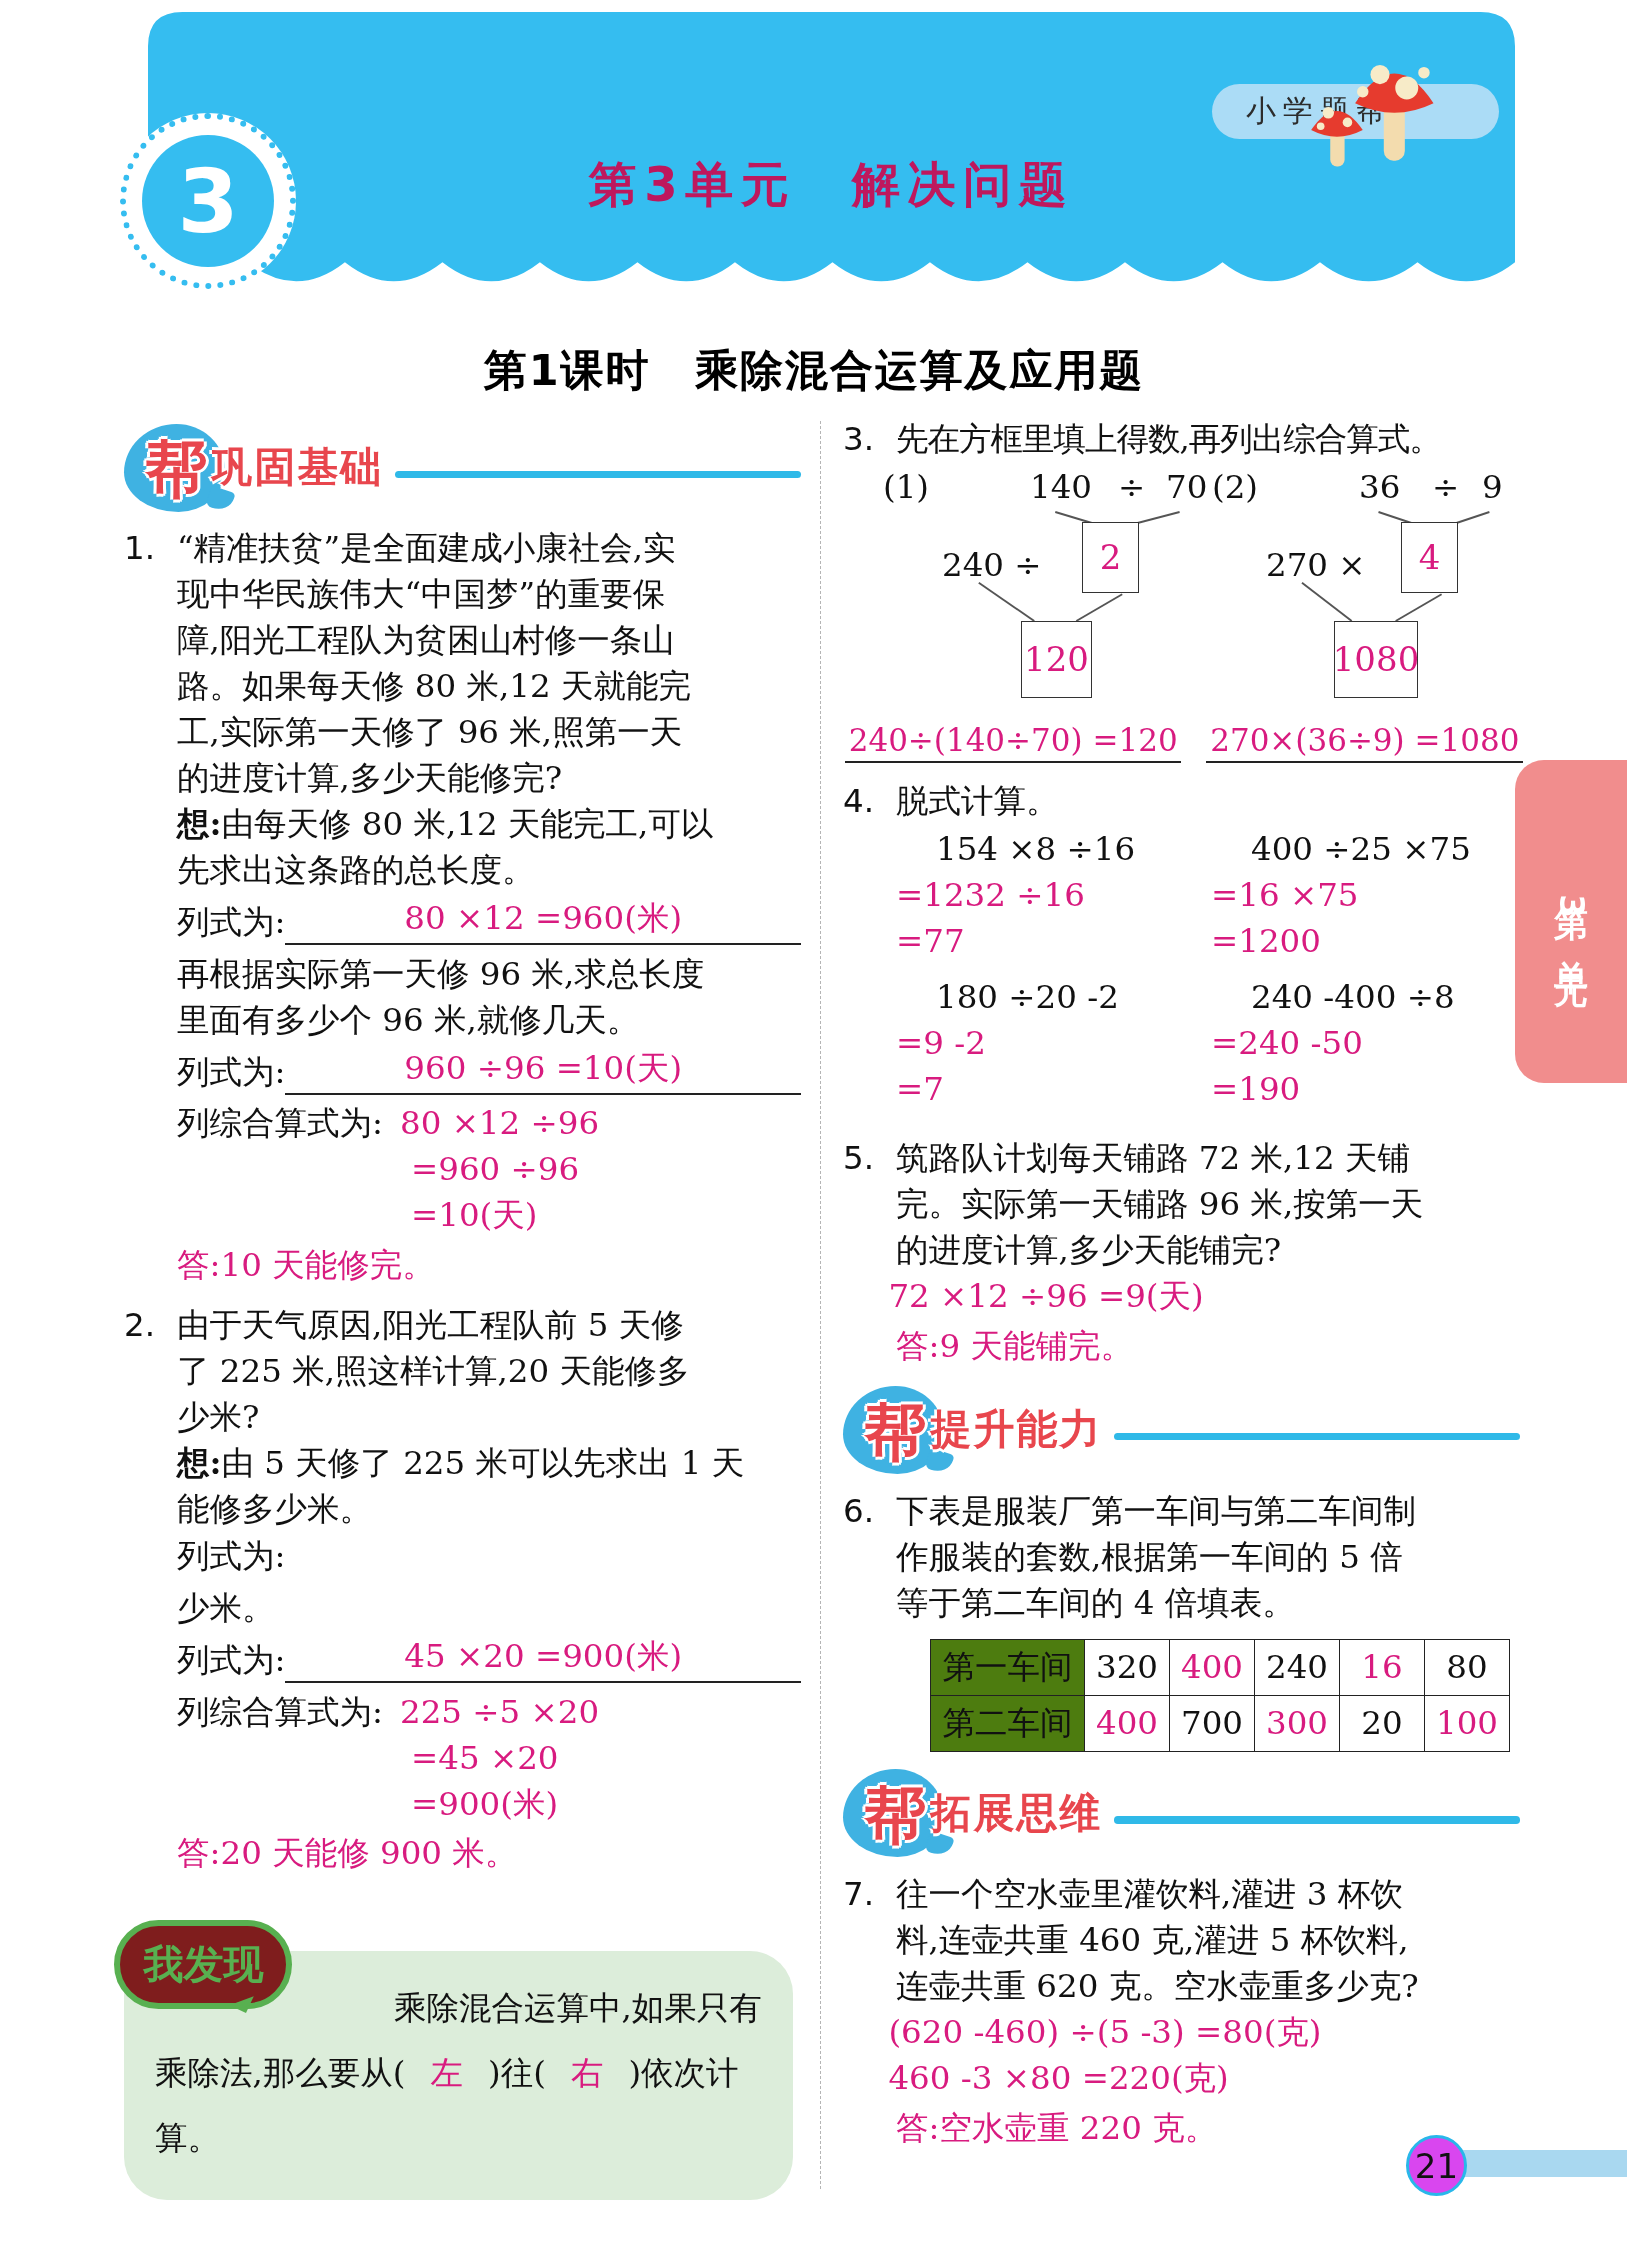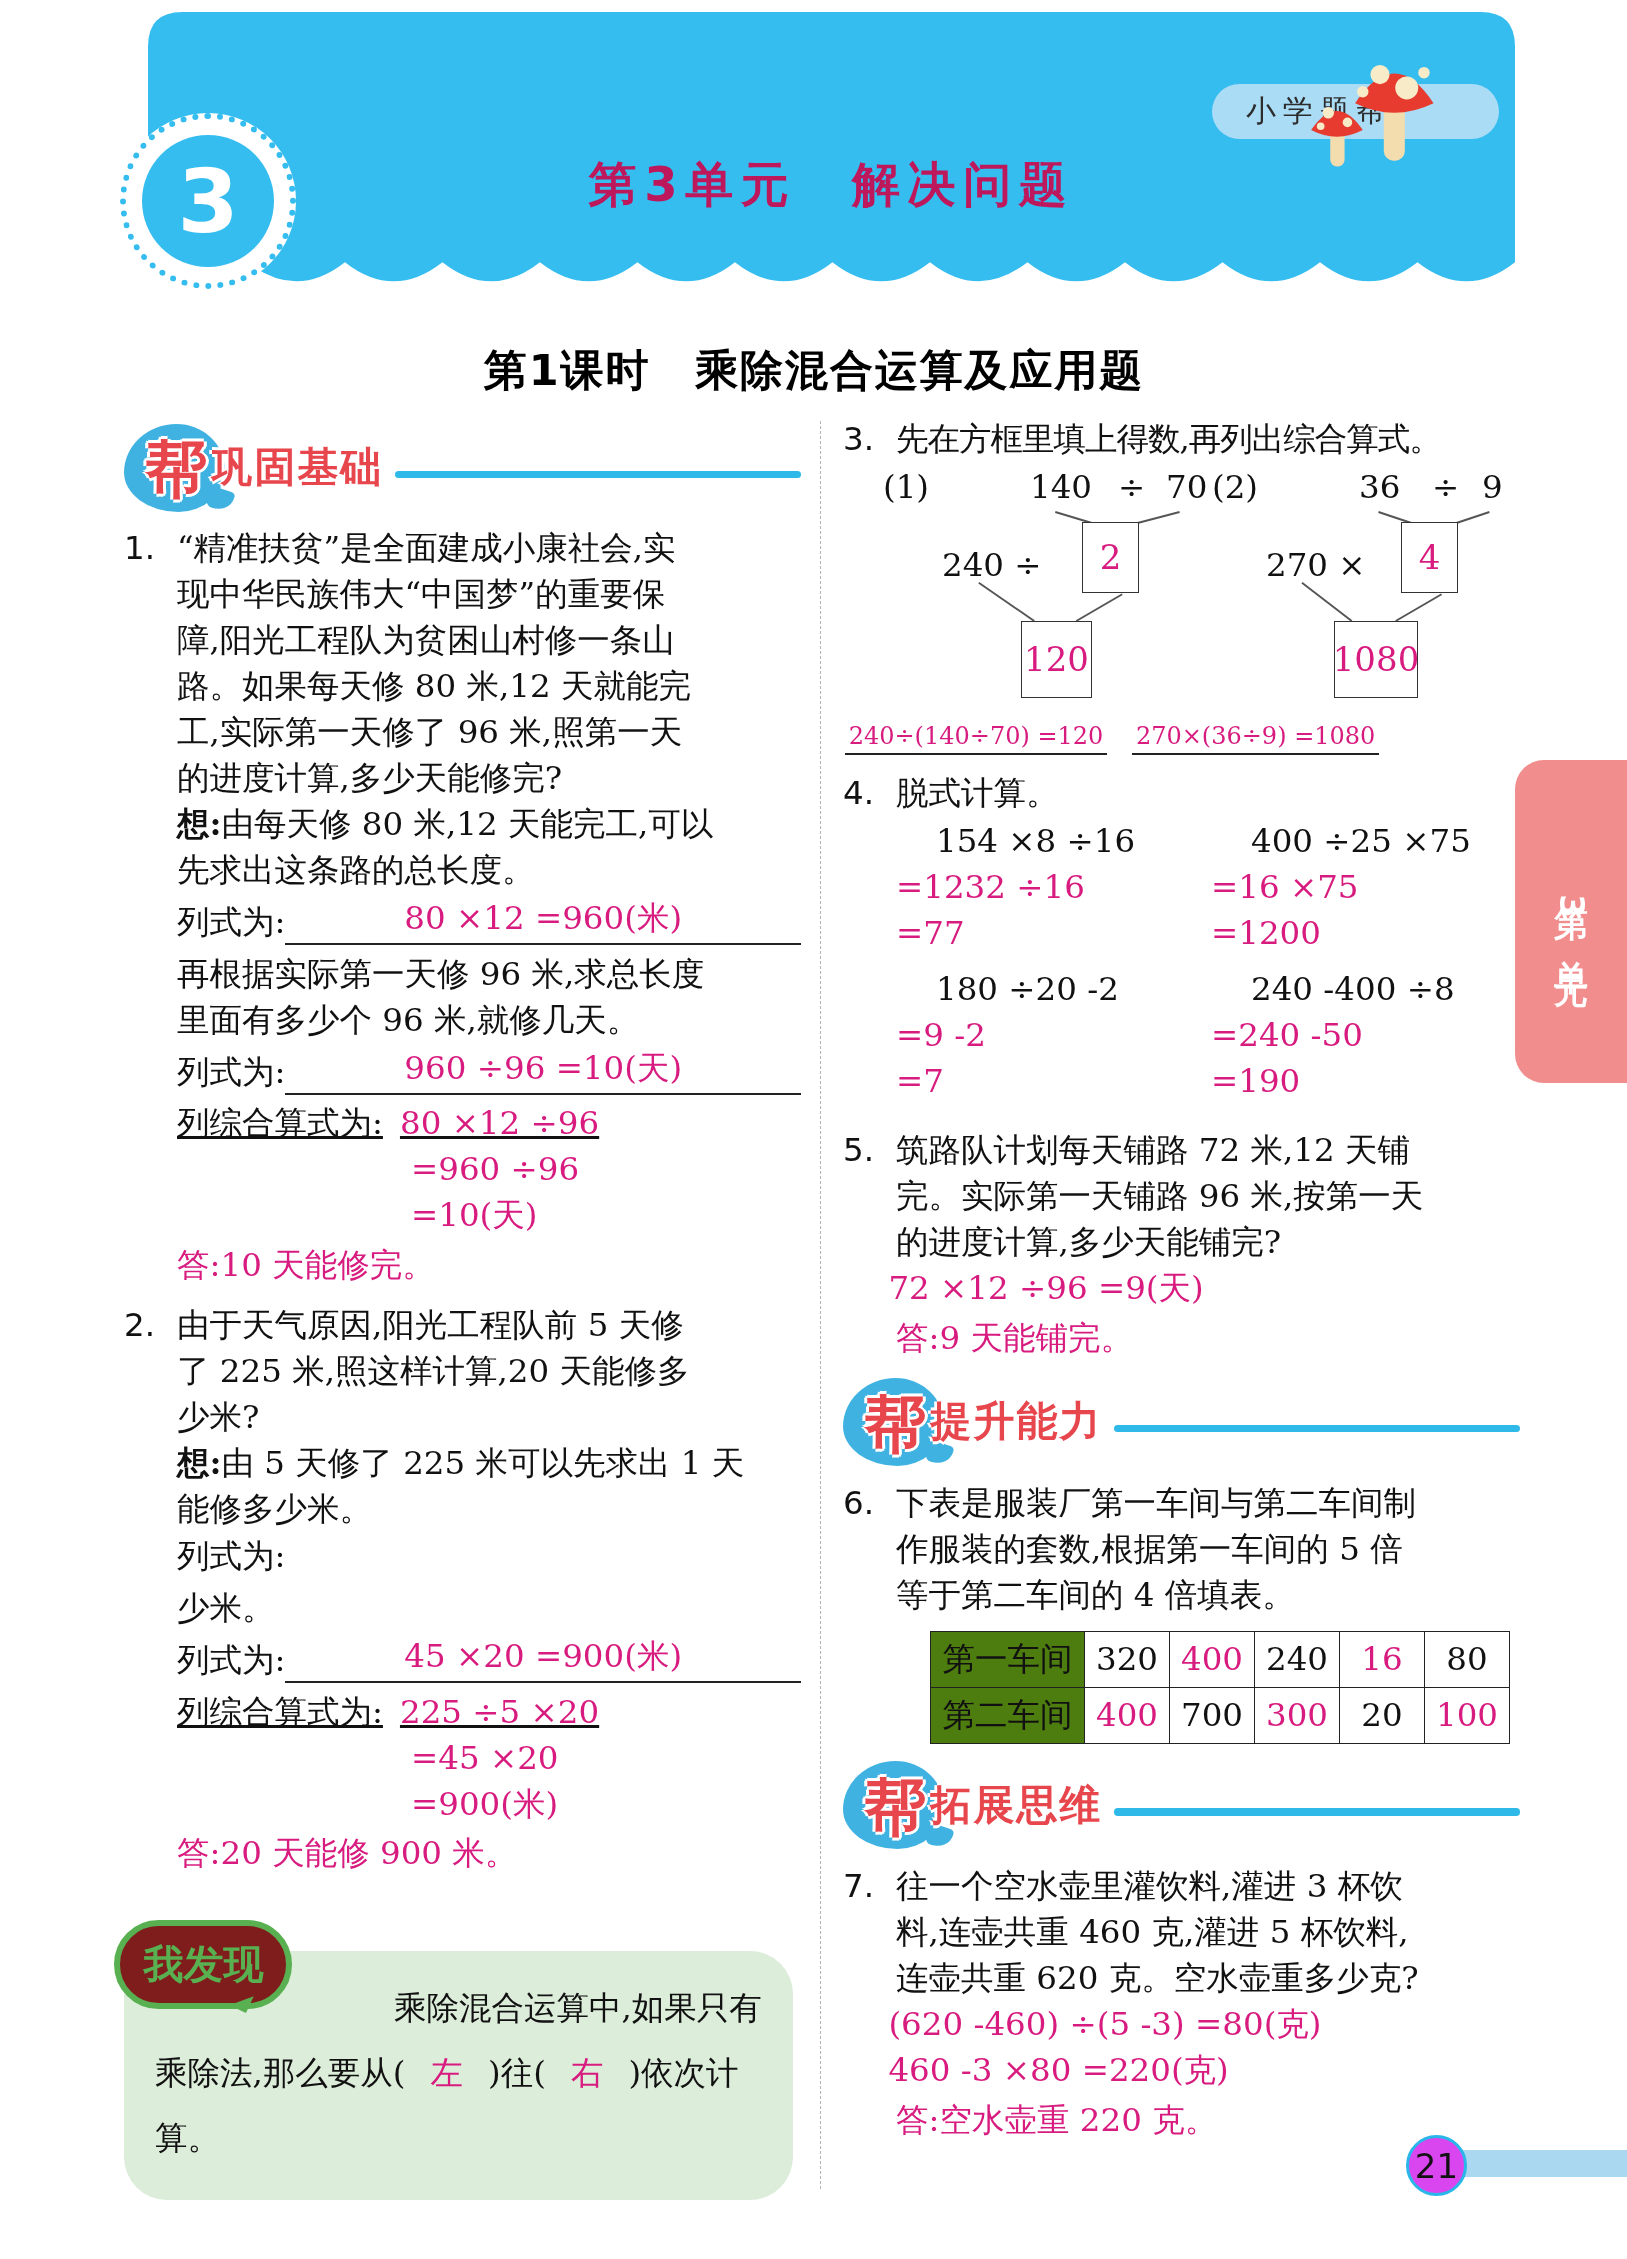--- a/index.html
+++ b/index.html
@@ -48,21 +48,21 @@
   
   .prob{position:relative;padding-left:53px;font-size:32.5px;line-height:46px;margin-bottom:13.4px;}
   .pnum{position:absolute;left:0;top:0;font-family:"DejaVu Sans",sans-serif;font-size:32.5px;}
   .tl{white-space:nowrap;}
   .think b{font-weight:bold;}
   .pink{color:#d81b7f;}
   .fill{display:flex;align-items:flex-end;margin:1.9px 0 5.7px 0;}
   .fill .lbl{white-space:nowrap;}
   .fill .ans{flex:1;text-align:center;color:#d81b7f;border-bottom:2.9px solid #222;
       padding-bottom:1.9px;white-space:nowrap;}
-  .comp-row{display:flex;text-decoration:underline;}
+  .comp-row{display:flex;}
   .comp-row .lbl{white-space:nowrap;}
   .comp-row .pink{margin-left:17px;}
   .comp-step{margin-left:234px;}
   .answer{margin-top:3.8px;}
 
   
   .discover{position:relative;margin-top:75px;width:669px;box-sizing:border-box;background:#dcedda;
       border-radius:43px;padding:25px 31px 29px 31px;font-size:32.5px;line-height:65px;}
   .discover .bubble{position:absolute;left:-9.6px;top:-31px;background:#7f1d1d;border:6.7px solid #58b050;
       border-radius:46px;padding:5.7px 23px;font-family:"DejaVu Sans",sans-serif;font-weight:bold;
@@ -71,21 +71,21 @@
       border:13.4px solid transparent;border-top-color:#58b050;transform:rotate(-20deg);}
   .discover p{margin:0;text-indent:239px;}
   .discover .blank{color:#d81b7f;padding:0 25px;}
 
   
   .diagram{position:relative;height:241px;margin-top:5.7px;font-size:32.5px;}
   .diagram .dtxt{position:absolute;white-space:nowrap;}
   .diagram .dbox{position:absolute;border:1.9px solid #333;background:#fff;display:flex;align-items:center;
       justify-content:center;color:#d81b7f;font-size:34px;}
   .diagram svg{position:absolute;left:0;top:0;width:677px;height:241px;}
-  .p3-answers{display:flex;margin-top:13.4px;margin-left:1.9px;gap:25px;font-size:24px;}
+  .p3-answers{display:flex;margin-top:13.4px;margin-left:1.9px;gap:25px;font-size:31px;}
   .ul-ans{color:#d81b7f;border-bottom:2.9px solid #222;padding:0 3.8px 2.9px 3.8px;white-space:nowrap;}
 
   
   .calc-grid{display:grid;grid-template-columns:315px 1fr;margin-top:1.9px;}
   .calc-cell{margin-bottom:9.6px;}
   .calc-cell .expr{padding-left:40px;white-space:nowrap;}
   .calc-cell .step{white-space:nowrap;}
 
   
   .shop-table{border-collapse:collapse;margin:13.4px 0 5.7px 34px;table-layout:fixed;}

